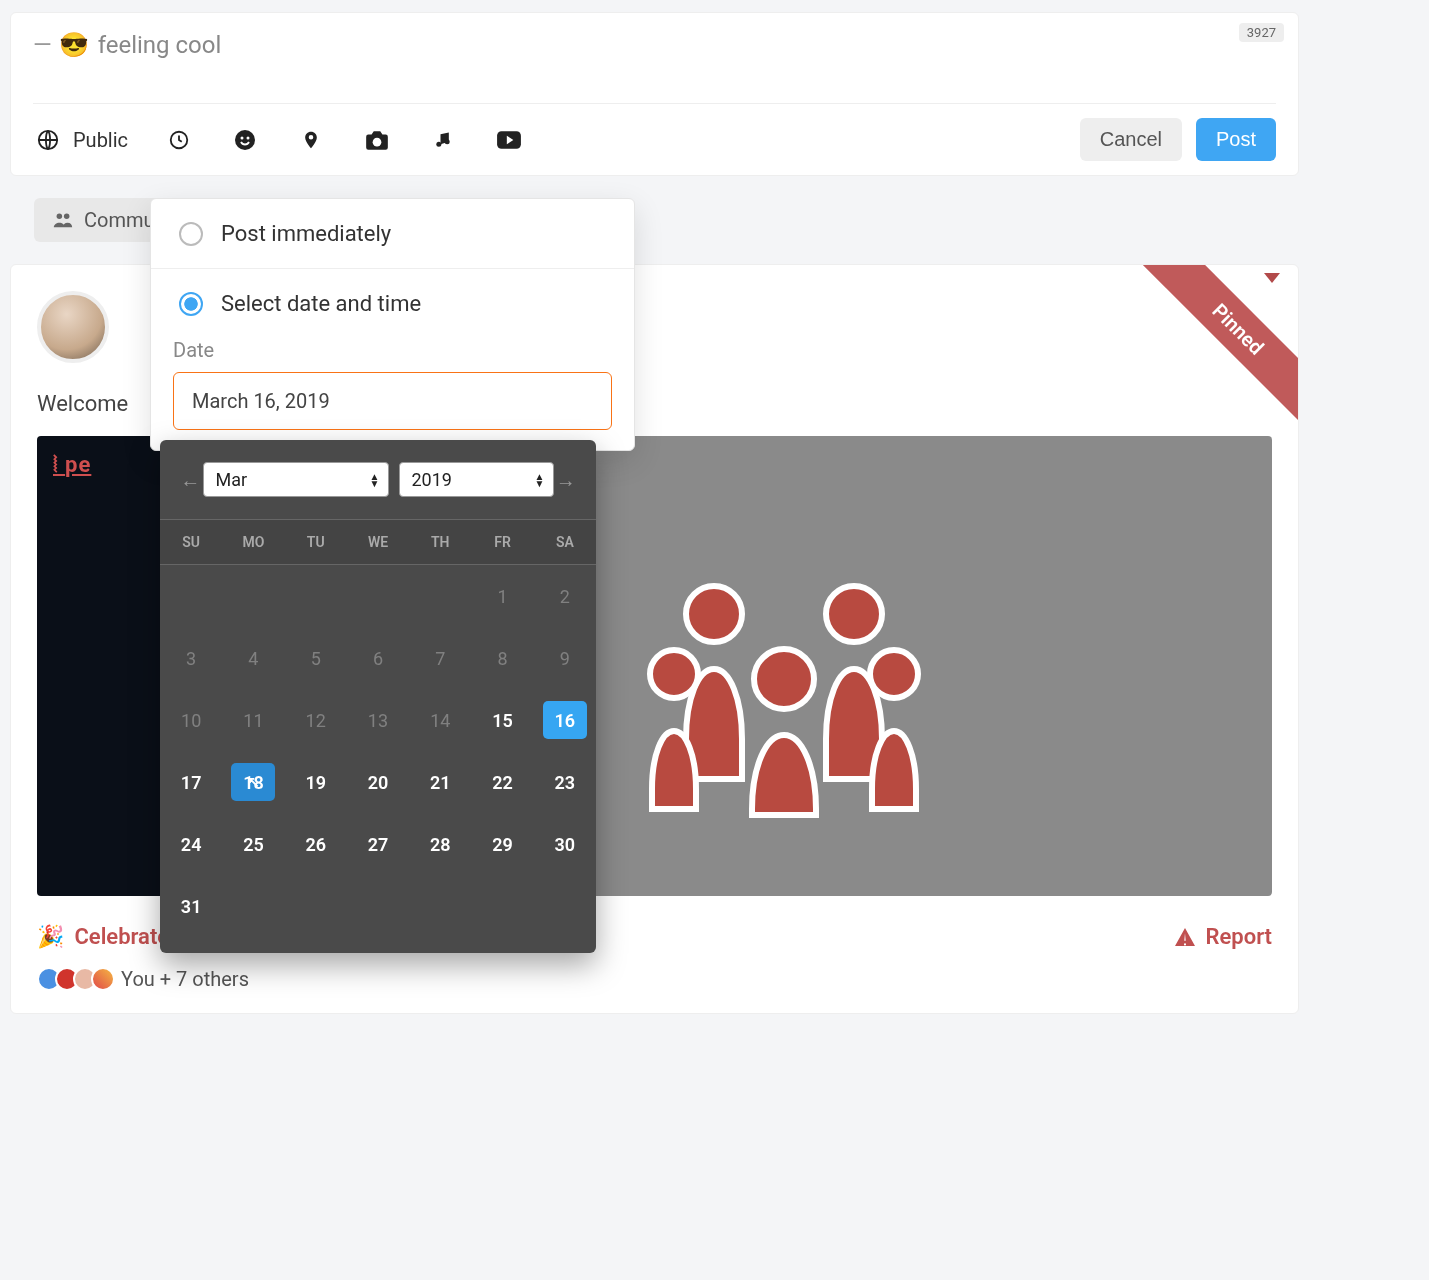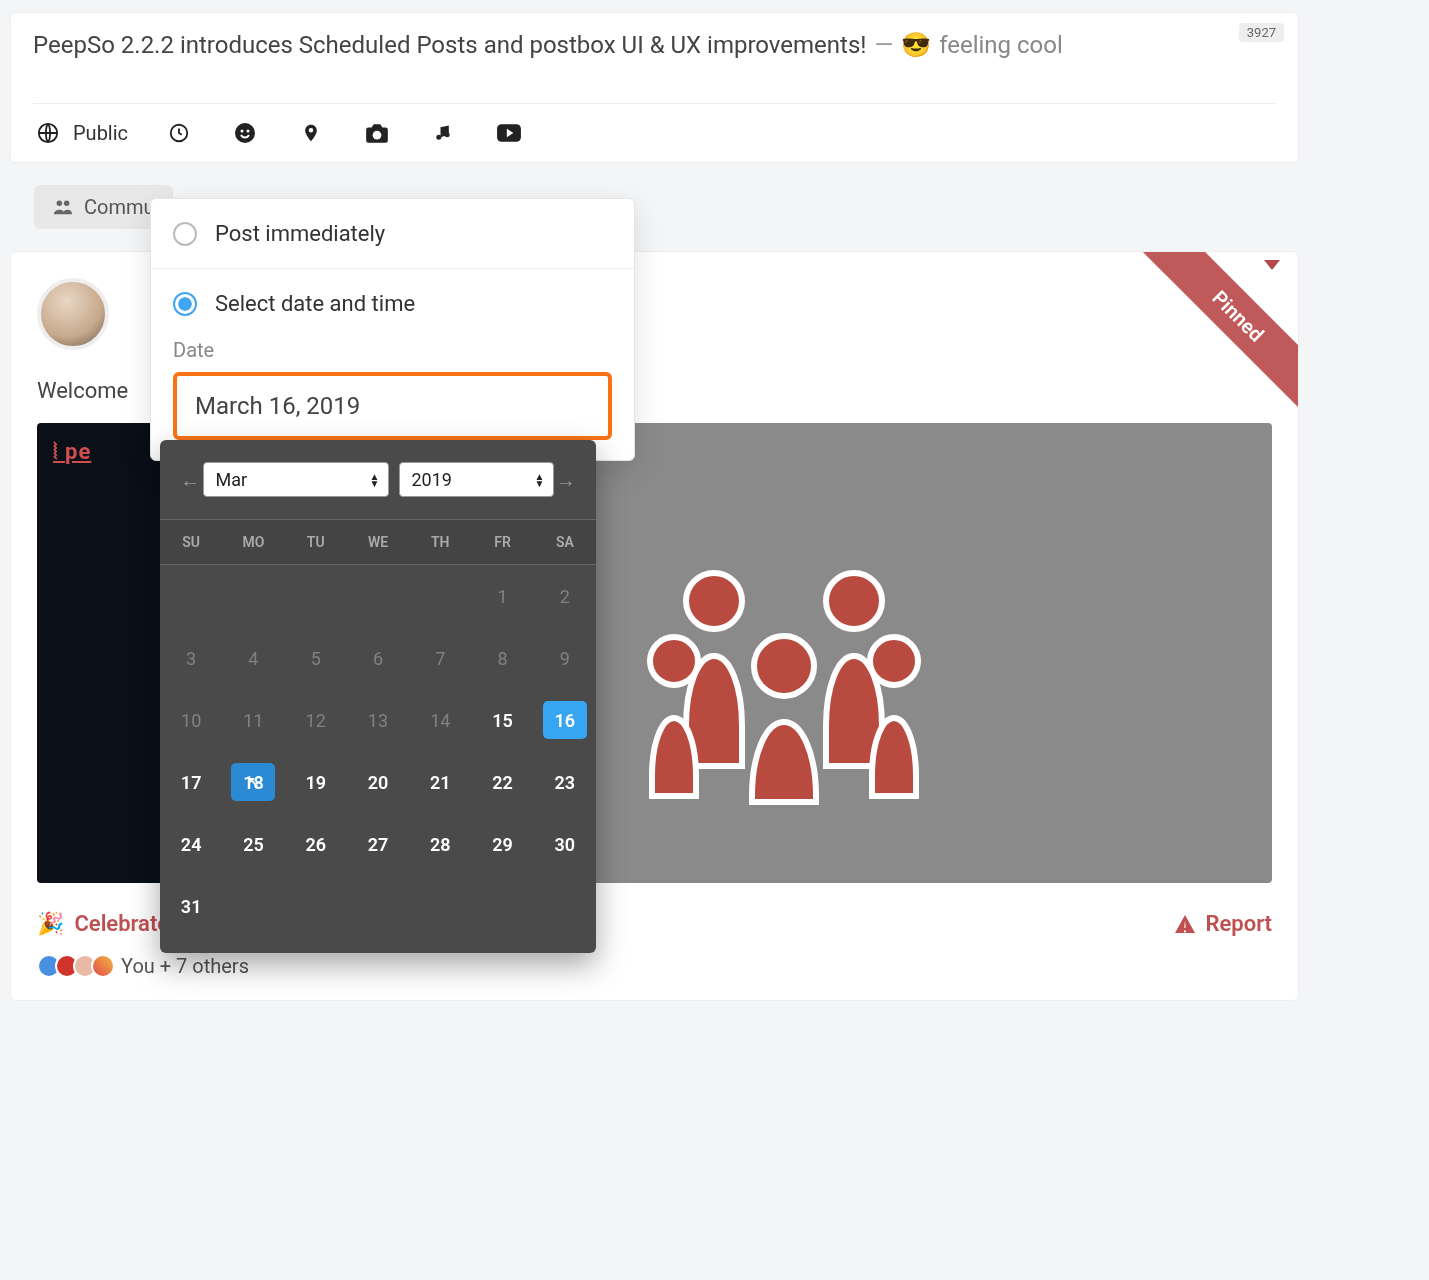--- a/index.html
+++ b/index.html
@@ -198,40 +198,40 @@
   width: 485px;
   background:#fff;
   border:1px solid #e5e5e5;
   border-radius:6px;
   box-shadow: 0 10px 30px rgba(0,0,0,.12);
   z-index: 50;
   padding-bottom: 20px;
 }
 .radio-row {
   display:flex; align-items:center; gap:18px;
-  padding: 22px 22px;
+  padding: 22px 28px;
   font-size:22px; color:#333;text-align:right;
 }
 .radio-row.divider { border-bottom:1px solid #eee; }
 .radio {
   width:24px;height:24px;border-radius:50%;
   border:2px solid #bbb;
   display:inline-block;
 }
 .radio.checked {
   border-color:#3fa6f3;
   background: radial-gradient(circle, #3fa6f3 0 45%, #fff 50% 100%);
 }
 .date-label { padding: 0 22px 10px 22px; color:#888; font-size:20px; }
 .date-input {
   margin: 0 22px;
-  border:4px solid #f97316;
+  border:1px solid #f97316;
   border-radius:6px;
   padding: 16px 18px;
-  font-size:24px;
+  font-size:20px;
   color:#444;
 }
 
 .calendar {
   position:absolute;
   top: 440px;
   left: 160px;
   width: 436px;
   background:#4a4a4a;
   color:#ddd;
@@ -320,21 +320,20 @@
 </style>
 </head>
 <body>
 
 
 
 
 <div class="postbox">
   <div class="badge-count">3927</div>
   <div class="postbox-text">
-    <span>PeepSo 2.2.2 introduces Scheduled Posts and postbox UI &amp; UX improvements!</span>
     <span class="dash">—</span>
     <span class="sunglasses">😎</span>
     <span class="feeling">feeling cool</span>
   </div>
 
   <div class="postbox-toolbar-row">
     <div class="tool-left">
       <div class="privacy">
         <span class="icon-btn">
           <svg width="22" height="22" viewBox="0 0 24 24" fill="currentColor">
@@ -375,20 +374,24 @@
             <circle cx="7" cy="17" r="3"></circle>
             <circle cx="17" cy="14" r="3"></circle>
           </svg>
       </span>
       <span class="icon-btn">
         <svg width="26" height="20" viewBox="0 0 24 18" fill="currentColor">
             <rect x="1" y="1" width="22" height="16" rx="4"></rect>
             <path d="M10 5l6 4-6 4z" fill="#fff"></path>
           </svg>
       </span>
+    </div>
+    <div class="tool-right">
+      <button class="btn btn-cancel">Cancel</button>
+      <button class="btn btn-post">Post</button>
     </div>
   </div>
 </div>
 
 <div class="community-tag">
   <span>
     <svg width="22" height="18" viewBox="0 0 24 18" fill="#666">
         <circle cx="8" cy="5" r="3"></circle>
         <circle cx="16" cy="5" r="3"></circle>
         <path d="M2 17c0-3 3-5 6-5s6 2 6 5M12 17c0-3 2-5 5-5s5 2 5 5"></path>

